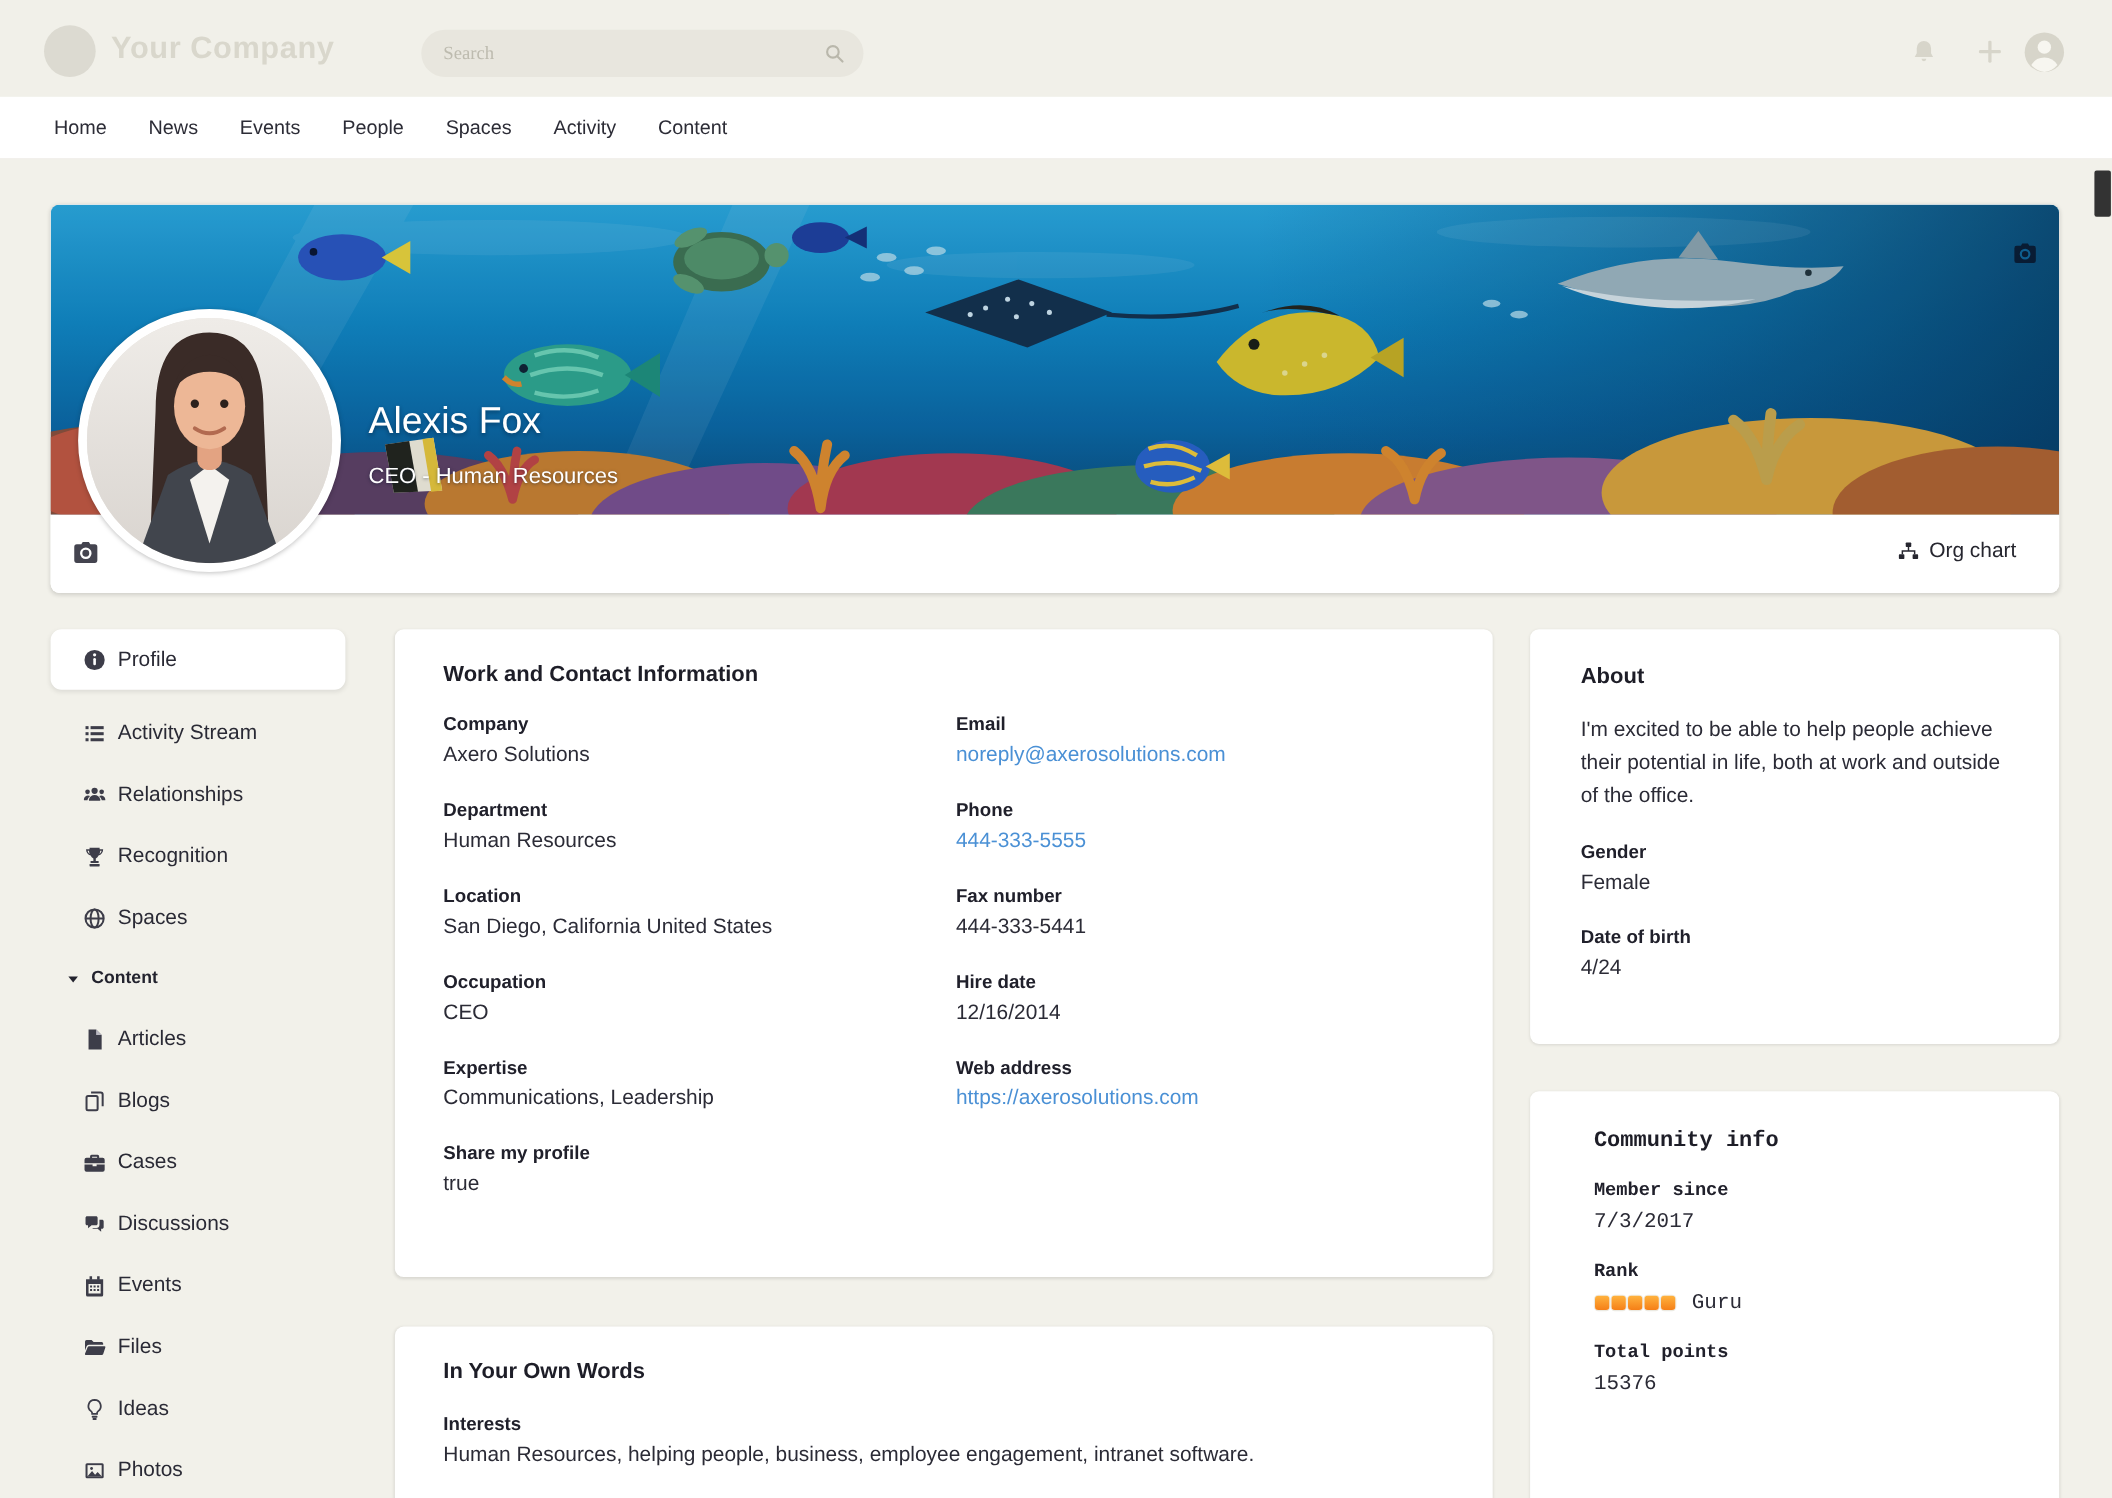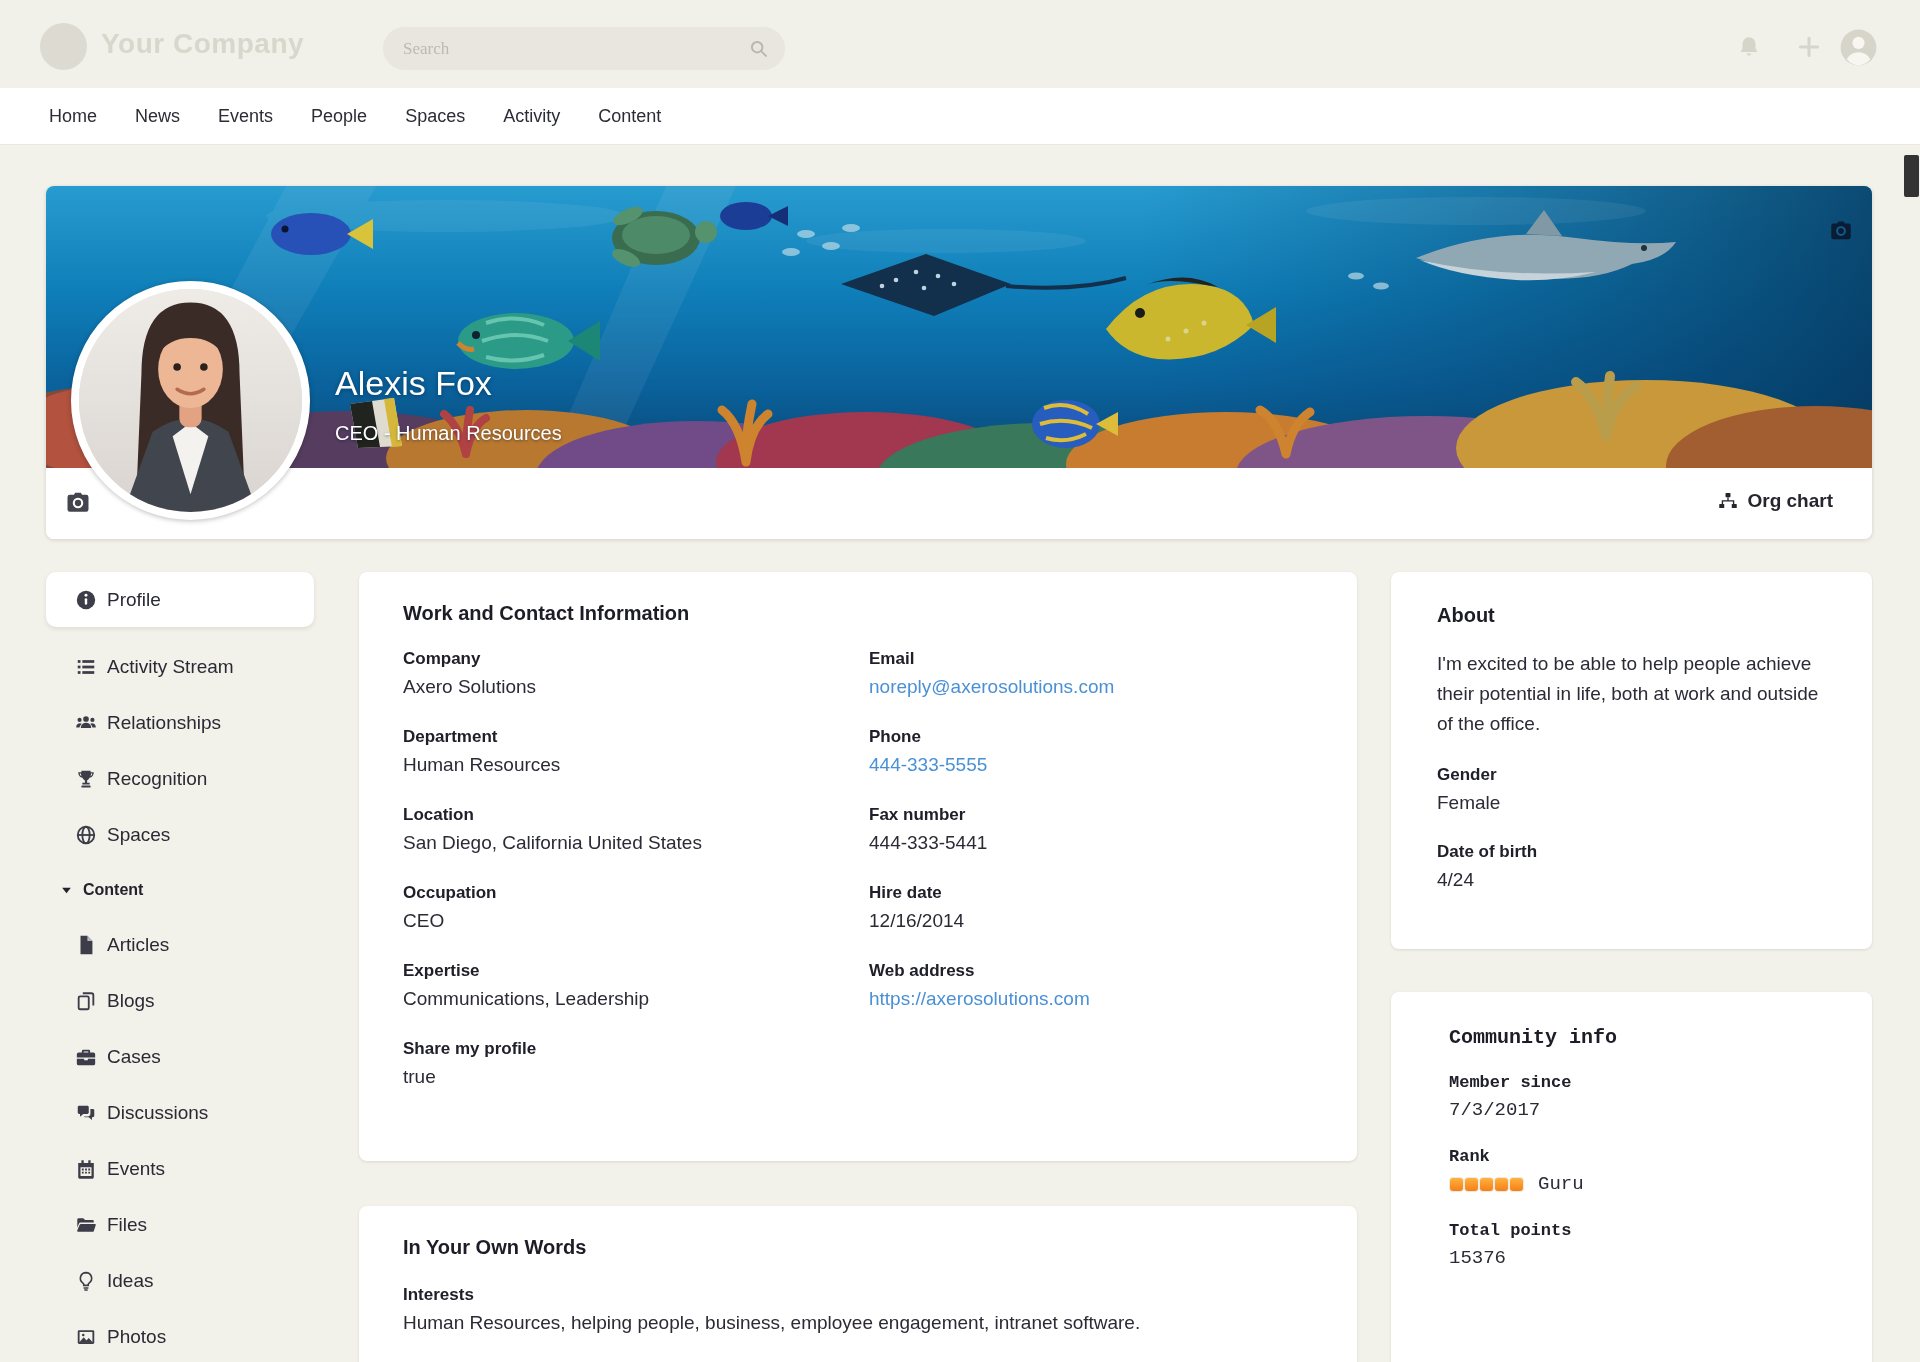--- a/index.html
+++ b/index.html
@@ -27,21 +27,21 @@
 
   
   .cover-card{position:absolute;left:46px;top:186px;width:1826px;height:353px;border-radius:8px;
     background:#fff;box-shadow:0 1px 4px rgba(0,0,0,.14);}
   .cover{position:absolute;left:0;top:0;width:1826px;height:282px;border-radius:8px 8px 0 0;overflow:hidden;}
   .cover svg{display:block;}
   .cover-camera{position:absolute;right:18px;top:32px;width:26px;height:26px;color:rgba(8,18,38,.82);cursor:pointer;}
   .subbar{position:absolute;left:0;top:282px;width:1826px;height:71px;background:#fff;border-radius:0 0 8px 8px;}
   .subbar-camera{position:absolute;left:18px;top:21px;width:28px;height:28px;color:#44444f;cursor:pointer;}
   .orgchart{position:absolute;right:39px;top:22px;display:flex;align-items:center;gap:9px;cursor:pointer;}
-  .orgchart-label{font-size:19px;font-weight:700;color:#26262f;}
+  .orgchart-label{font-size:19px;font-weight:400;color:#26262f;}
   .orgchart-icon{width:20px;height:20px;color:#26262f;}
   .big-avatar{position:absolute;left:25px;top:95px;width:239px;height:239px;border-radius:50%;
     border:8px solid #fff;box-sizing:border-box;overflow:hidden;background:#e7e3de;box-shadow:0 1px 5px rgba(0,0,0,.25);}
   .profile-name{position:absolute;left:289px;top:178px;font-size:34px;font-weight:500;color:#fff;
     text-shadow:0 1px 4px rgba(0,20,40,.45);}
   .profile-title{position:absolute;left:289px;top:236px;font-size:20px;color:#fff;
     text-shadow:0 1px 3px rgba(0,20,40,.5);}
 
   
   .sidebar{position:absolute;left:46px;top:572px;width:268px;}

